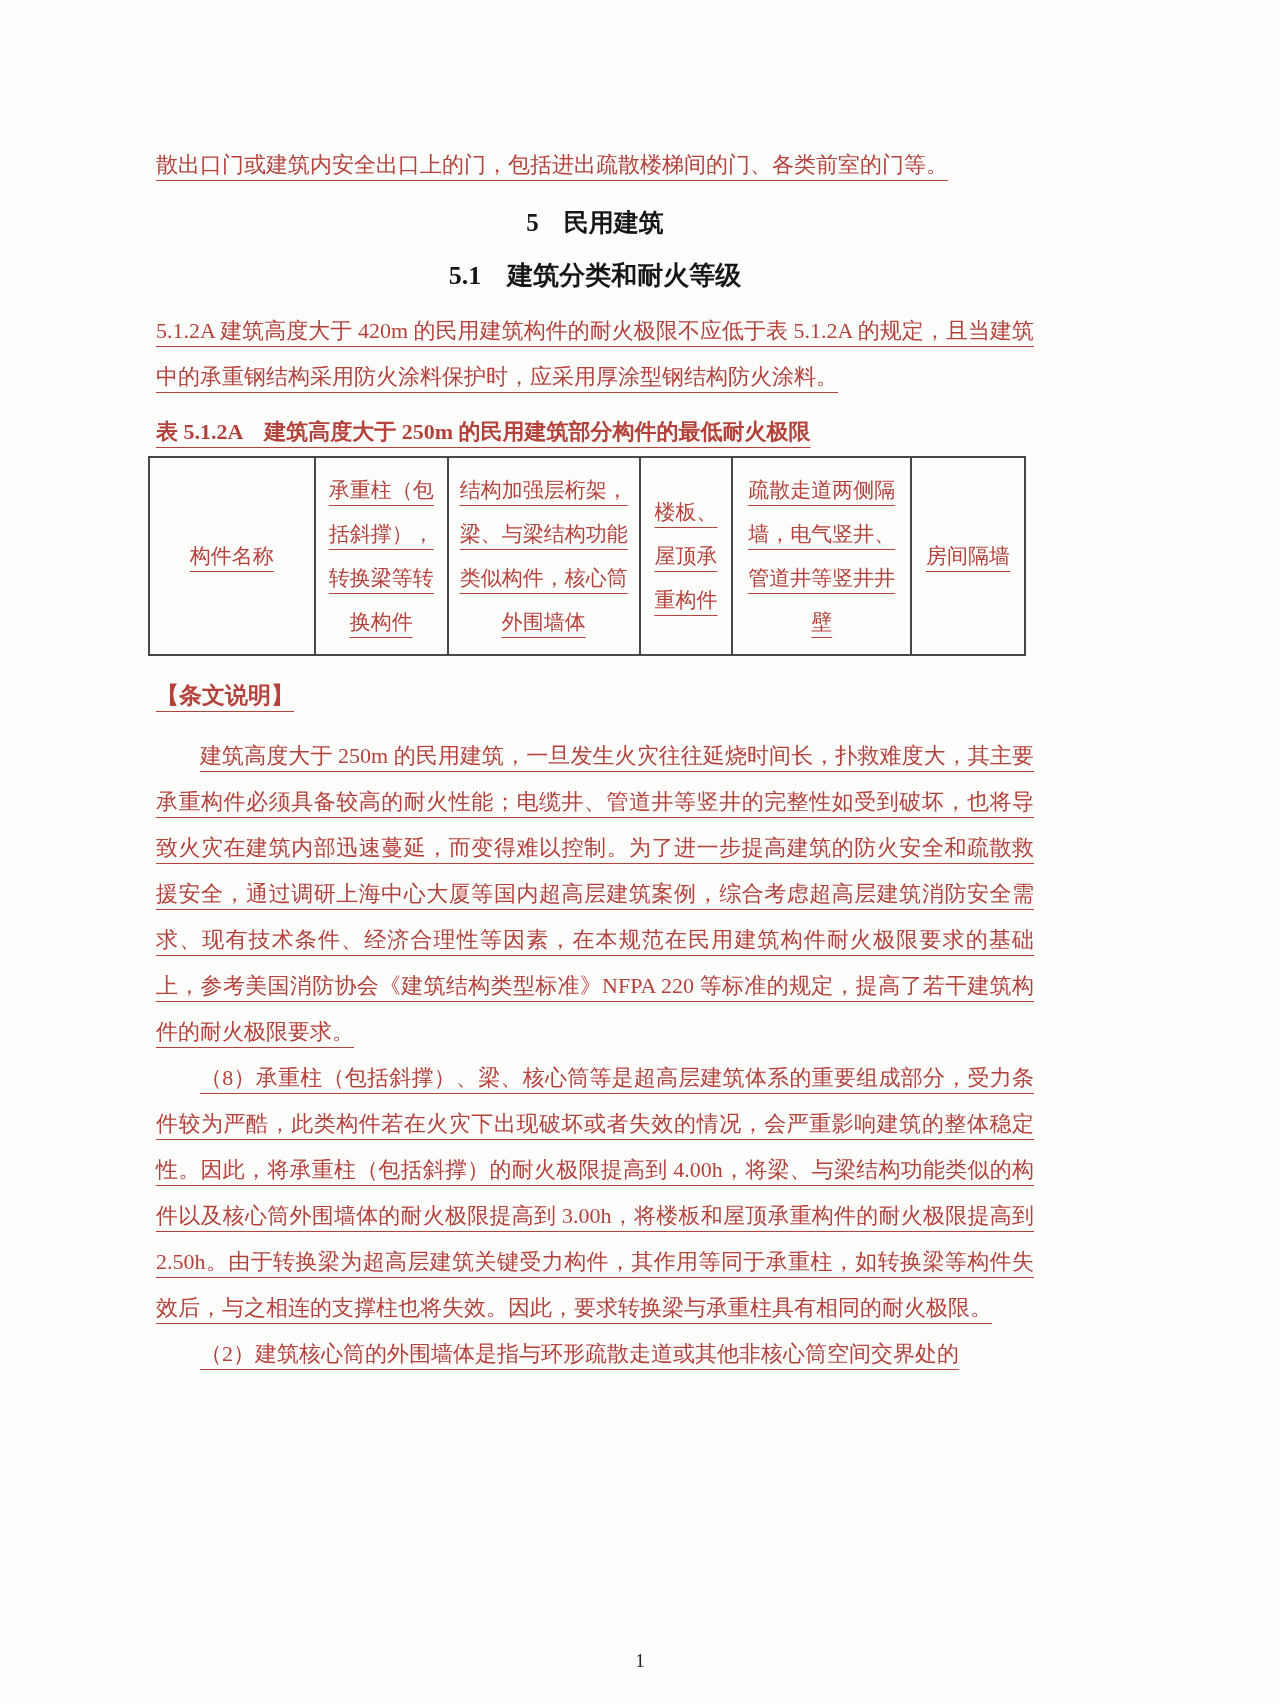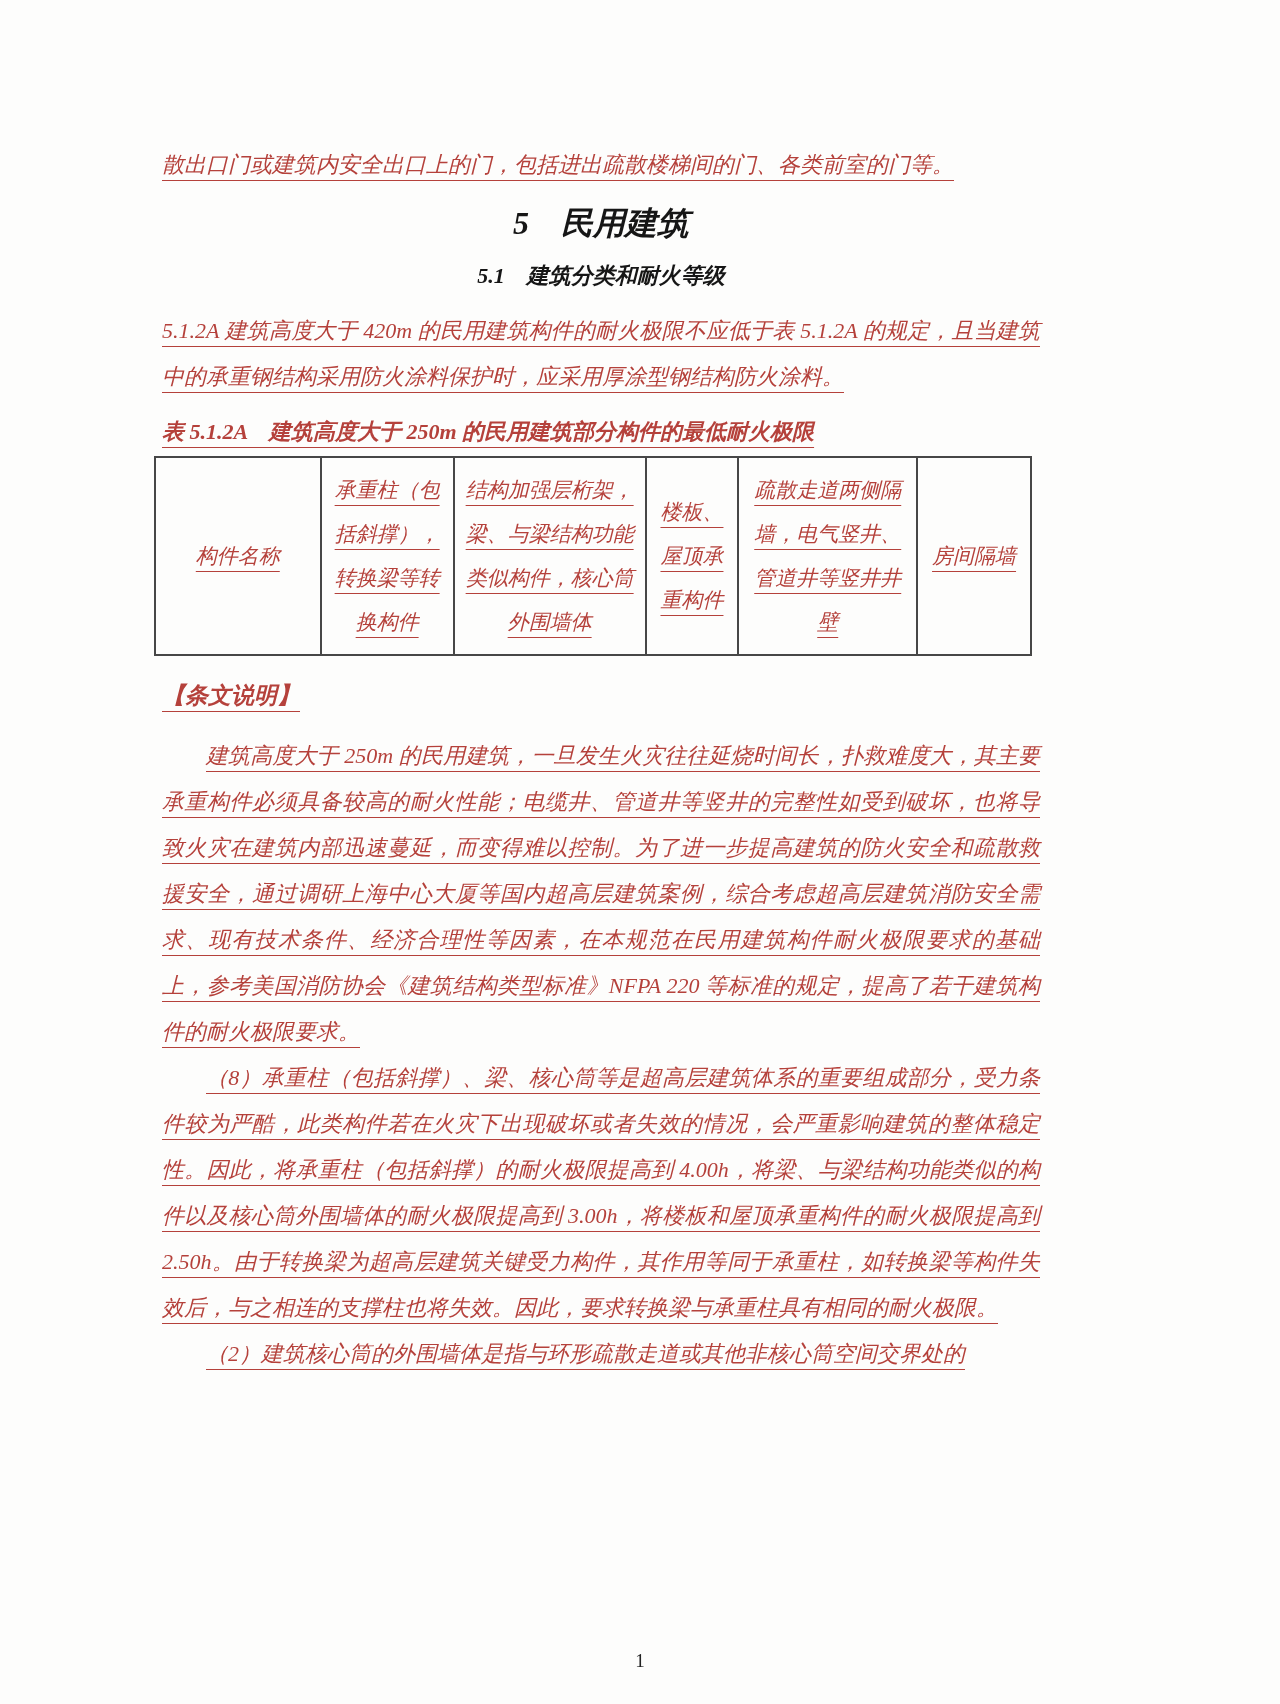--- a/index.html
+++ b/index.html
@@ -6,45 +6,44 @@
   body{
     width:1280px;height:1704px;
     background:#fdfdfc;
     font-family:"Liberation Serif","DejaVu Serif",serif;
     color:#1c1c1c;
     position:relative;
     overflow:hidden;
   }
   .page{
     position:absolute;
-    left:162px;top:142px;
+    left:156px;top:142px;
     width:878px;
-    font-style:italic;
   }
   .line,.para{
     font-size:22px;
     line-height:46px;
     text-align:justify;
     margin:0;
   }
   .red{
     color:#b5413b;
     text-decoration:underline;
     text-decoration-color:#b5413b;
     text-decoration-thickness:1.2px;
     text-underline-offset:8px;
   }
   .indent{text-indent:2em;}
   h1.chapter{
-    font-size:32px;line-height:46px;
+    font-size:25px;line-height:46px;
     text-align:center;font-weight:bold;
     margin:12px 0 8px 0;color:#161616;
   }
   h2.section{
-    font-size:22px;line-height:44px;
+    font-size:26px;line-height:44px;
     text-align:center;font-weight:bold;
     margin:6px 0 10px 0;color:#161616;
   }
   .table-title{
     font-size:22px;line-height:36px;
     text-align:left;font-weight:bold;
     margin:14px 0 6px 0;
   }
   table.fire{
     border-collapse:collapse;

